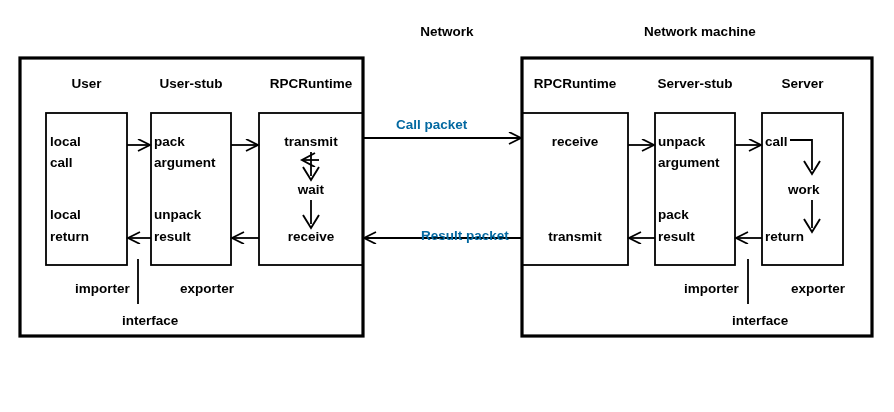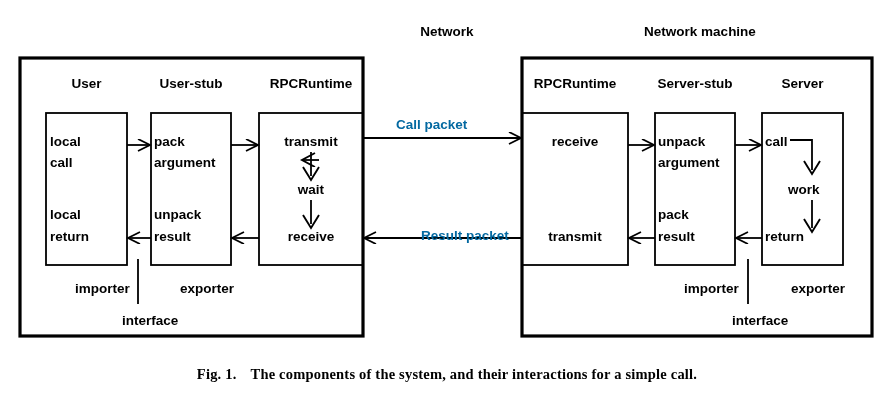--- a/index.html
+++ b/index.html
@@ -230,17 +230,14 @@
   <div class="edge-label" style="left:389px; top:228px;padding-left:32px;">Result packet</div>
 
   <div class="role-label" style="left:46px; top:281px;">importer</div>
   <div class="role-label" style="left:151px; top:281px;">exporter</div>
   <div class="role-label" style="left:93px; top:313px;">interface</div>
 
   <div class="role-label" style="left:655px; top:281px;">importer</div>
   <div class="role-label" style="left:762px; top:281px;">exporter</div>
   <div class="role-label" style="left:703px; top:313px;">interface</div>
 
-  <div class="caption">
-    <span class="fig-no">Fig. 1.</span><span>The components of the system, and their interactions for a simple call.</span>
-  </div>
 
 </div>
 
 </body></html>

